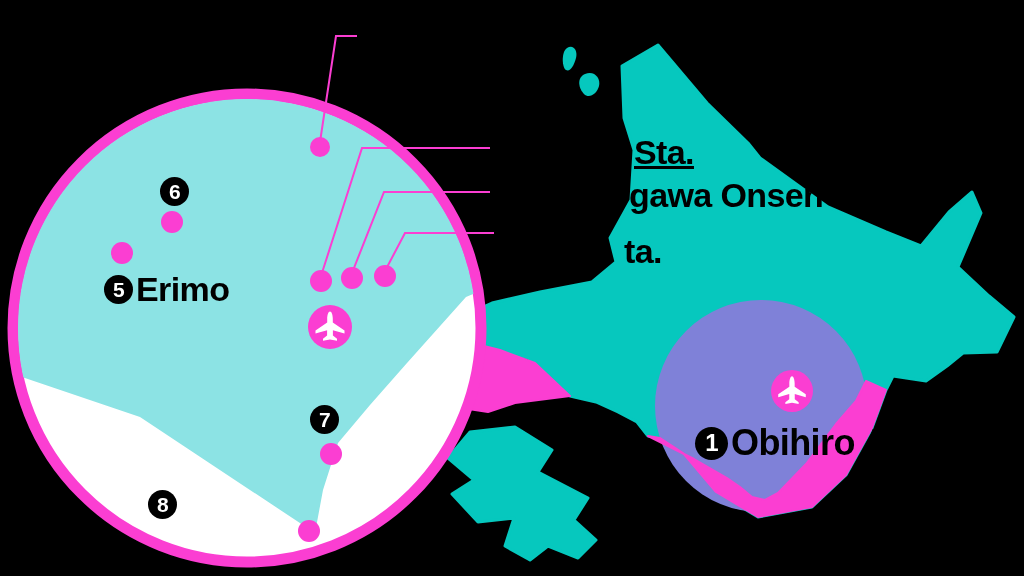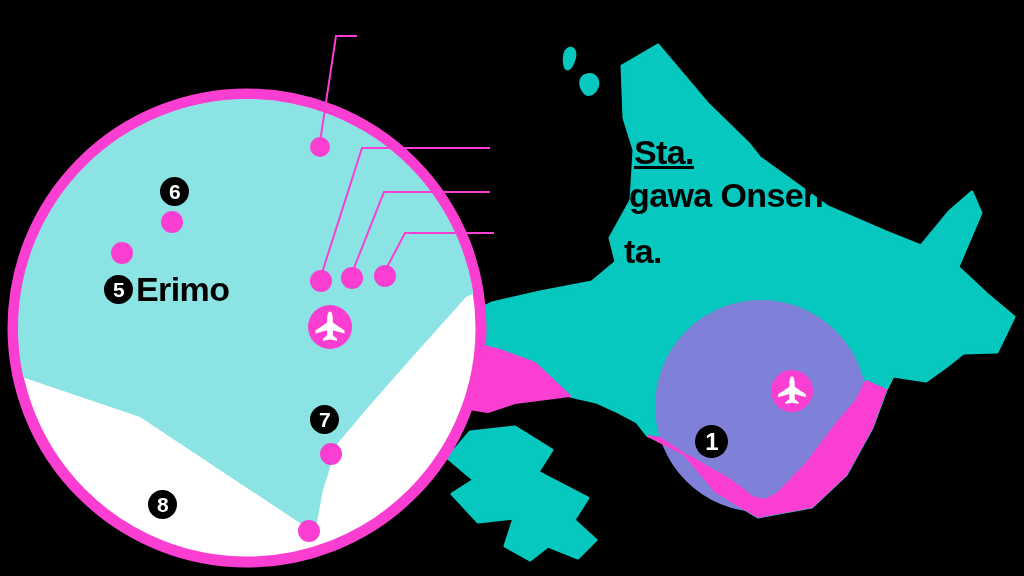--- a/index.html
+++ b/index.html
@@ -120,20 +120,21 @@
   <div class="lbl" style="left:310px; top:405px;">
     <span class="num">7</span>
   </div>
 
   <div class="lbl" style="left:148px; top:490px;">
     <span class="num">8</span>
   </div>
 
   <div class="lbl big" style="left:695px; top:425px;">
     <span class="num">1</span>
+    <span>Obihiro Ai</span>
   </div>
 
   <div class="lbl" style="left:634px; top:135px;text-decoration:underline;">
     <span>Sta.</span>
   </div>
   <div class="lbl" style="left:629px; top:178px;justify-content:flex-end;">
     <span>gawa Onsen</span>
   </div>
   <div class="lbl" style="left:624px; top:223px;margin-top:11px;">
     <span>ta.</span>

